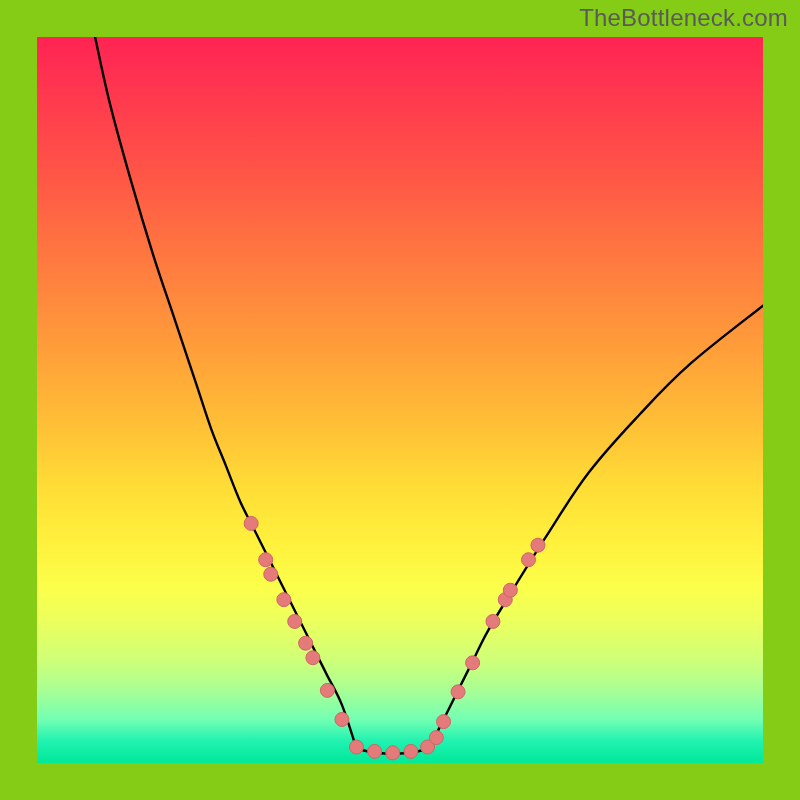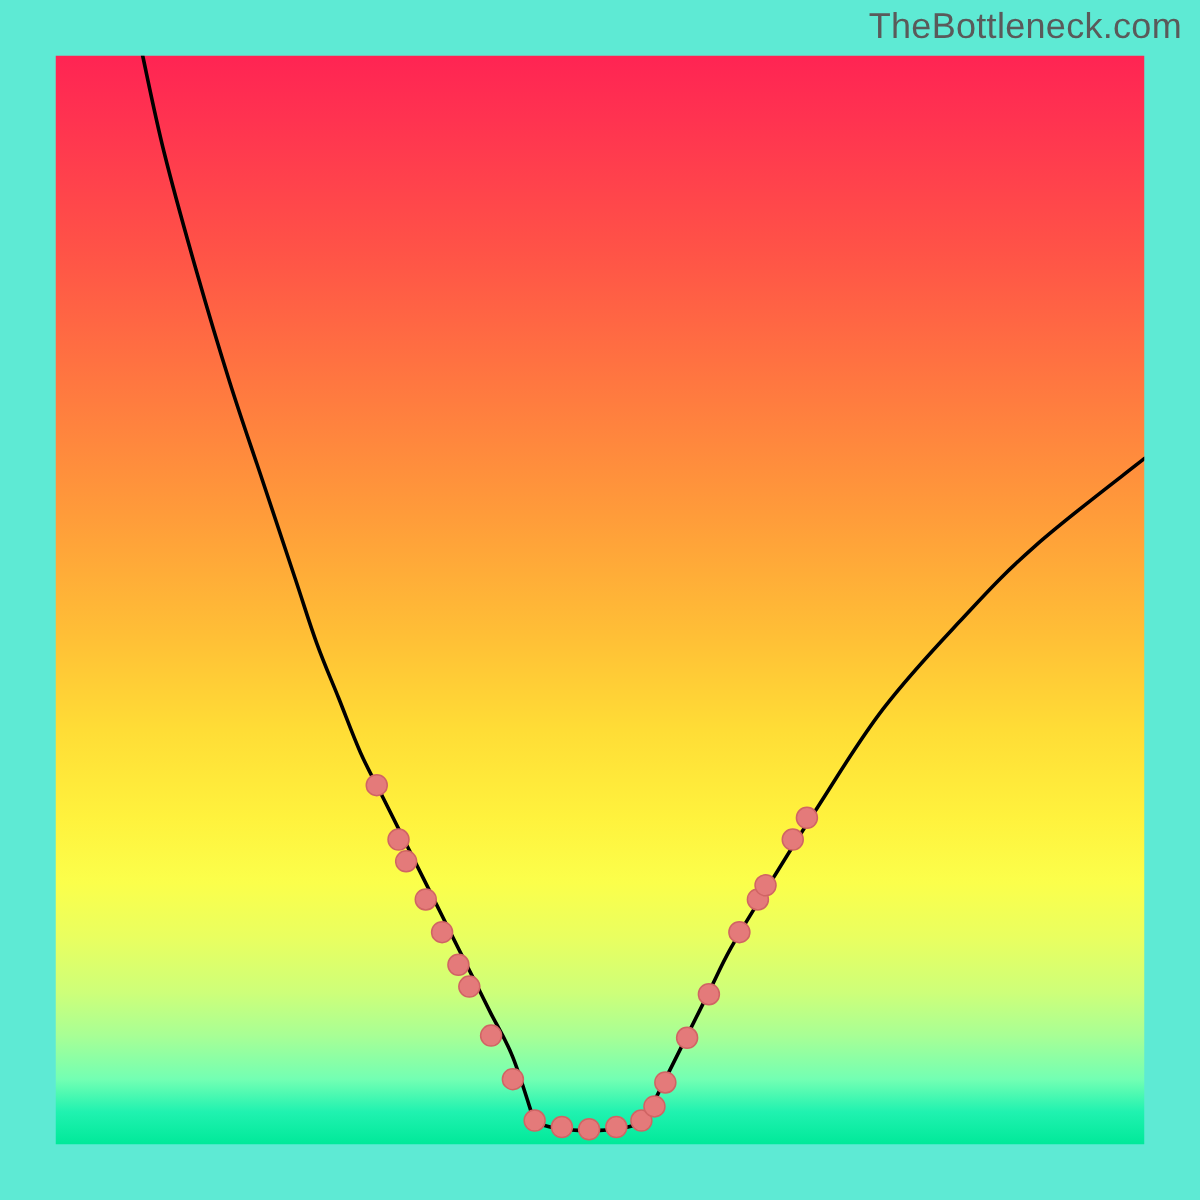--- a/index.html
+++ b/index.html
@@ -10,21 +10,21 @@
     background: #000;
     overflow: hidden;
     font-family: Arial, Helvetica, sans-serif;
   }
   .frame {
     position: absolute;
     left: 0;
     top: 0;
     width: 800px;
     height: 800px;
-    background: #5eead4;
+    background: #84cc16;
   }
   .plot {
     position: absolute;
     left: 37px;
     top: 37px;
     width: 726px;
     height: 726px;
     overflow: hidden;
   }
   .gradient {

